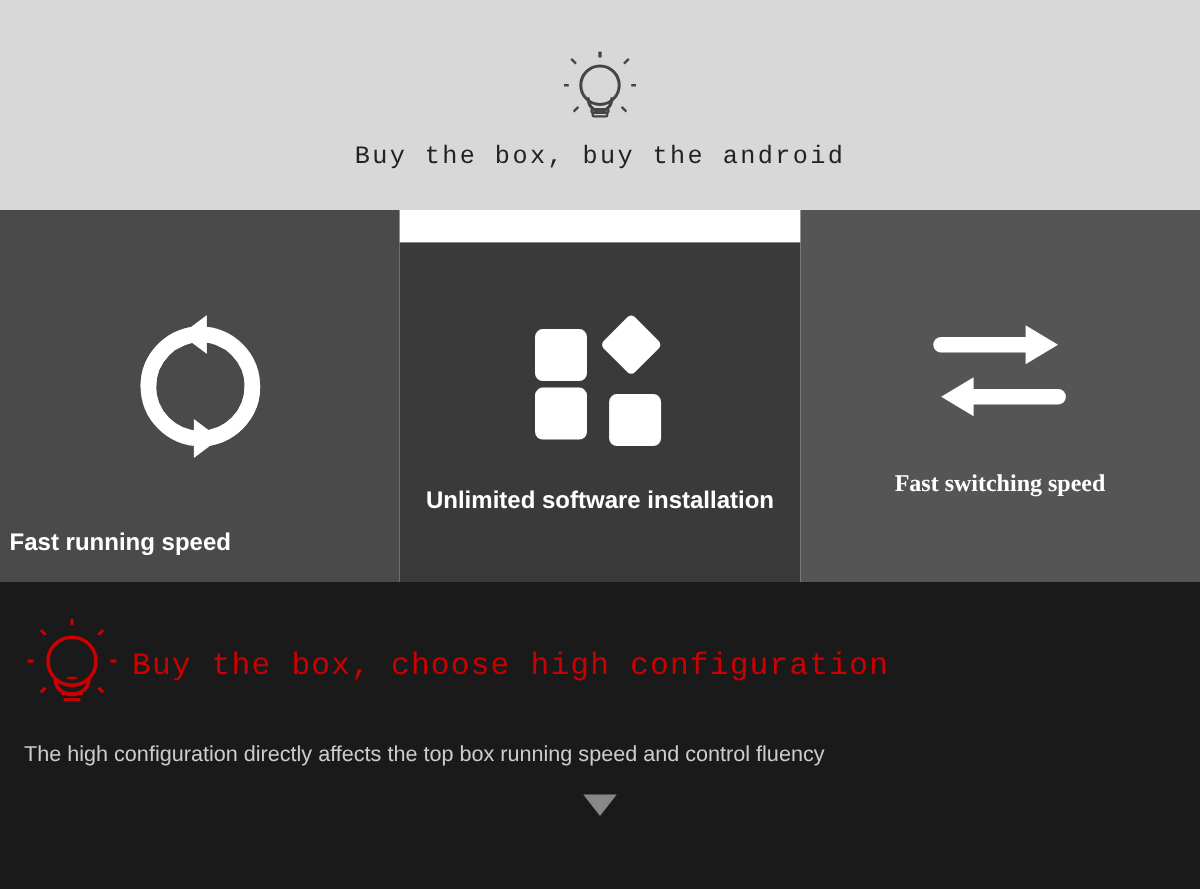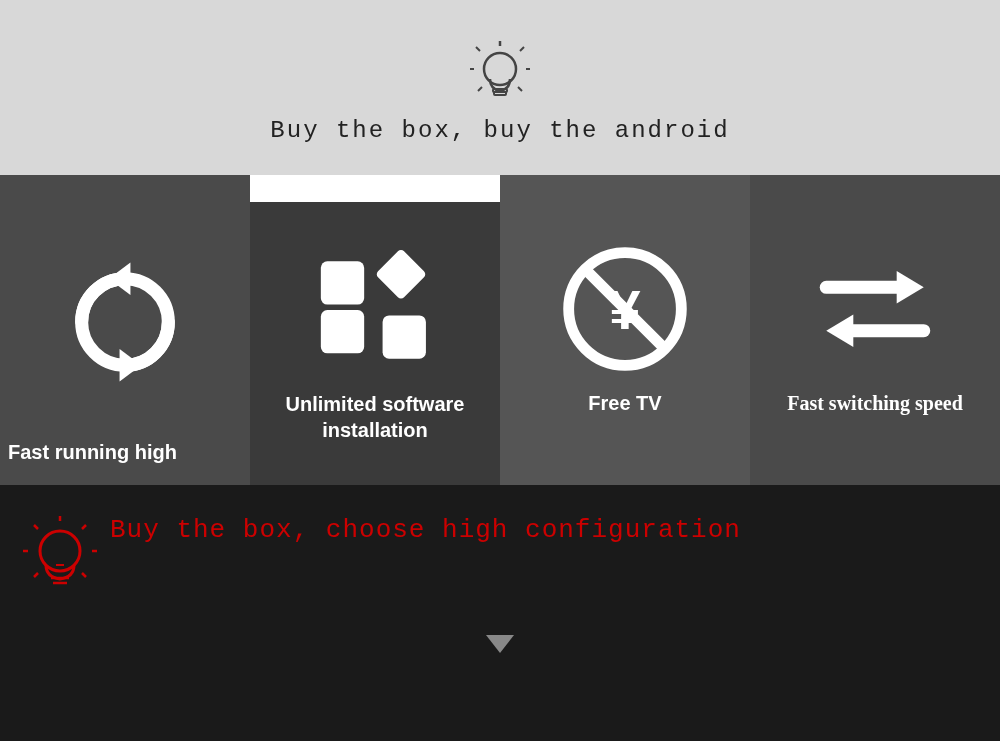--- a/index.html
+++ b/index.html
@@ -19,21 +19,21 @@
 
     .bulb-icon-top {
       font-size: 48px;
       line-height: 1;
       color: #333;
       margin-bottom: 8px;
     }
 
     .top-tagline {
       font-family: 'Courier New', Courier, monospace;
-      font-size: 24px;
+      font-size: 21px;
       color: #222;
       letter-spacing: 2px;
       text-align: center;
     }
 
     
     .features-section {
       width: 100%;
       height: 310px;
       display: flex;
@@ -92,20 +92,21 @@
       height: 256px;
       display: flex;
       flex-direction: column;
       align-items: flex-start;
       justify-content: flex-start;
       padding: 30px 20px 20px 20px;
     }
 
     .bottom-tagline-row {
       display: flex;
+      align-items: center;
       margin-bottom: 20px;
     }
 
     .bulb-icon-bottom {
       width: 80px;
       height: 80px;
       margin-right: 10px;
       flex-shrink: 0;
     }
 
@@ -173,52 +174,39 @@
   <div class="feature-box">
     <div class="feature-icon">
       <svg viewBox="0 0 120 120" fill="none" xmlns="http://www.w3.org/2000/svg">
 
         <path d="M20 60 A40 40 0 1 1 60 100" stroke="white" stroke-width="12" fill="none" stroke-linecap="round"></path>
         <polygon points="55,115 75,100 55,85" fill="white"></polygon>
         <path d="M100 60 A40 40 0 1 1 60 20" stroke="white" stroke-width="12" fill="none" stroke-linecap="round"></path>
         <polygon points="65,5 45,20 65,35" fill="white"></polygon>
       </svg>
     </div>
-    <div class="feature-label">Fast running high</div>
+    <div class="feature-label">Fast running speed</div>
   </div>
 
   <div class="feature-box">
     <div class="feature-icon">
       <svg viewBox="0 0 120 120" fill="none" xmlns="http://www.w3.org/2000/svg">
 
         <rect x="10" y="60" width="40" height="40" rx="6" fill="white"></rect>
         <rect x="10" y="15" width="40" height="40" rx="6" fill="white"></rect>
 
         <rect x="67" y="10" width="34" height="34" rx="4" fill="white" transform="rotate(45 84 27)"></rect>
         <rect x="67" y="65" width="40" height="40" rx="6" fill="white"></rect>
       </svg>
     </div>
     <div class="feature-label" style="text-align:center;">
       <span>Unlimited software installation</span>
     </div>
   </div>
 
-  <div class="feature-box">
-    <div class="feature-icon">
-      <svg viewBox="0 0 120 120" fill="none" xmlns="http://www.w3.org/2000/svg">
-
-        <circle cx="60" cy="60" r="52" stroke="white" stroke-width="10" fill="none"></circle>
-
-        <text x="60" y="78" text-anchor="middle" font-size="52" font-weight="bold" fill="white" font-family="Arial">¥</text>
-
-        <line x1="22" y1="22" x2="98" y2="98" stroke="white" stroke-width="10"></line>
-      </svg>
-    </div>
-    <div class="feature-label">Free TV</div>
-  </div>
 
   <div class="feature-box">
     <div class="feature-icon">
       <svg viewBox="0 0 120 120" fill="none" xmlns="http://www.w3.org/2000/svg">
 
         <path d="M15 40 L90 40" stroke="white" stroke-width="12" stroke-linecap="round"></path>
         <polygon points="105,40 80,25 80,55" fill="white"></polygon>
 
         <path d="M105 80 L30 80" stroke="white" stroke-width="12" stroke-linecap="round"></path>
         <polygon points="15,80 40,65 40,95" fill="white"></polygon>
@@ -245,16 +233,17 @@
       <circle cx="40" cy="36" r="20" fill="none" stroke="#cc0000" stroke-width="3"></circle>
       <path d="M26 50 Q26 62 40 64 Q54 62 54 50" fill="none" stroke="#cc0000" stroke-width="3"></path>
 
       <line x1="31" y1="63" x2="49" y2="63" stroke="#cc0000" stroke-width="2.5"></line>
       <line x1="33" y1="68" x2="47" y2="68" stroke="#cc0000" stroke-width="2.5"></line>
 
       <line x1="36" y1="50" x2="44" y2="50" stroke="#cc0000" stroke-width="2"></line>
     </svg>
     <div class="bottom-tagline">Buy the box, choose high configuration</div>
   </div>
+  <div class="bottom-description">The high configuration directly affects the top box running speed and control fluency</div>
   <div class="bottom-arrow">
     <div class="arrow-down"></div>
   </div>
 </div>
 
 </body></html>

